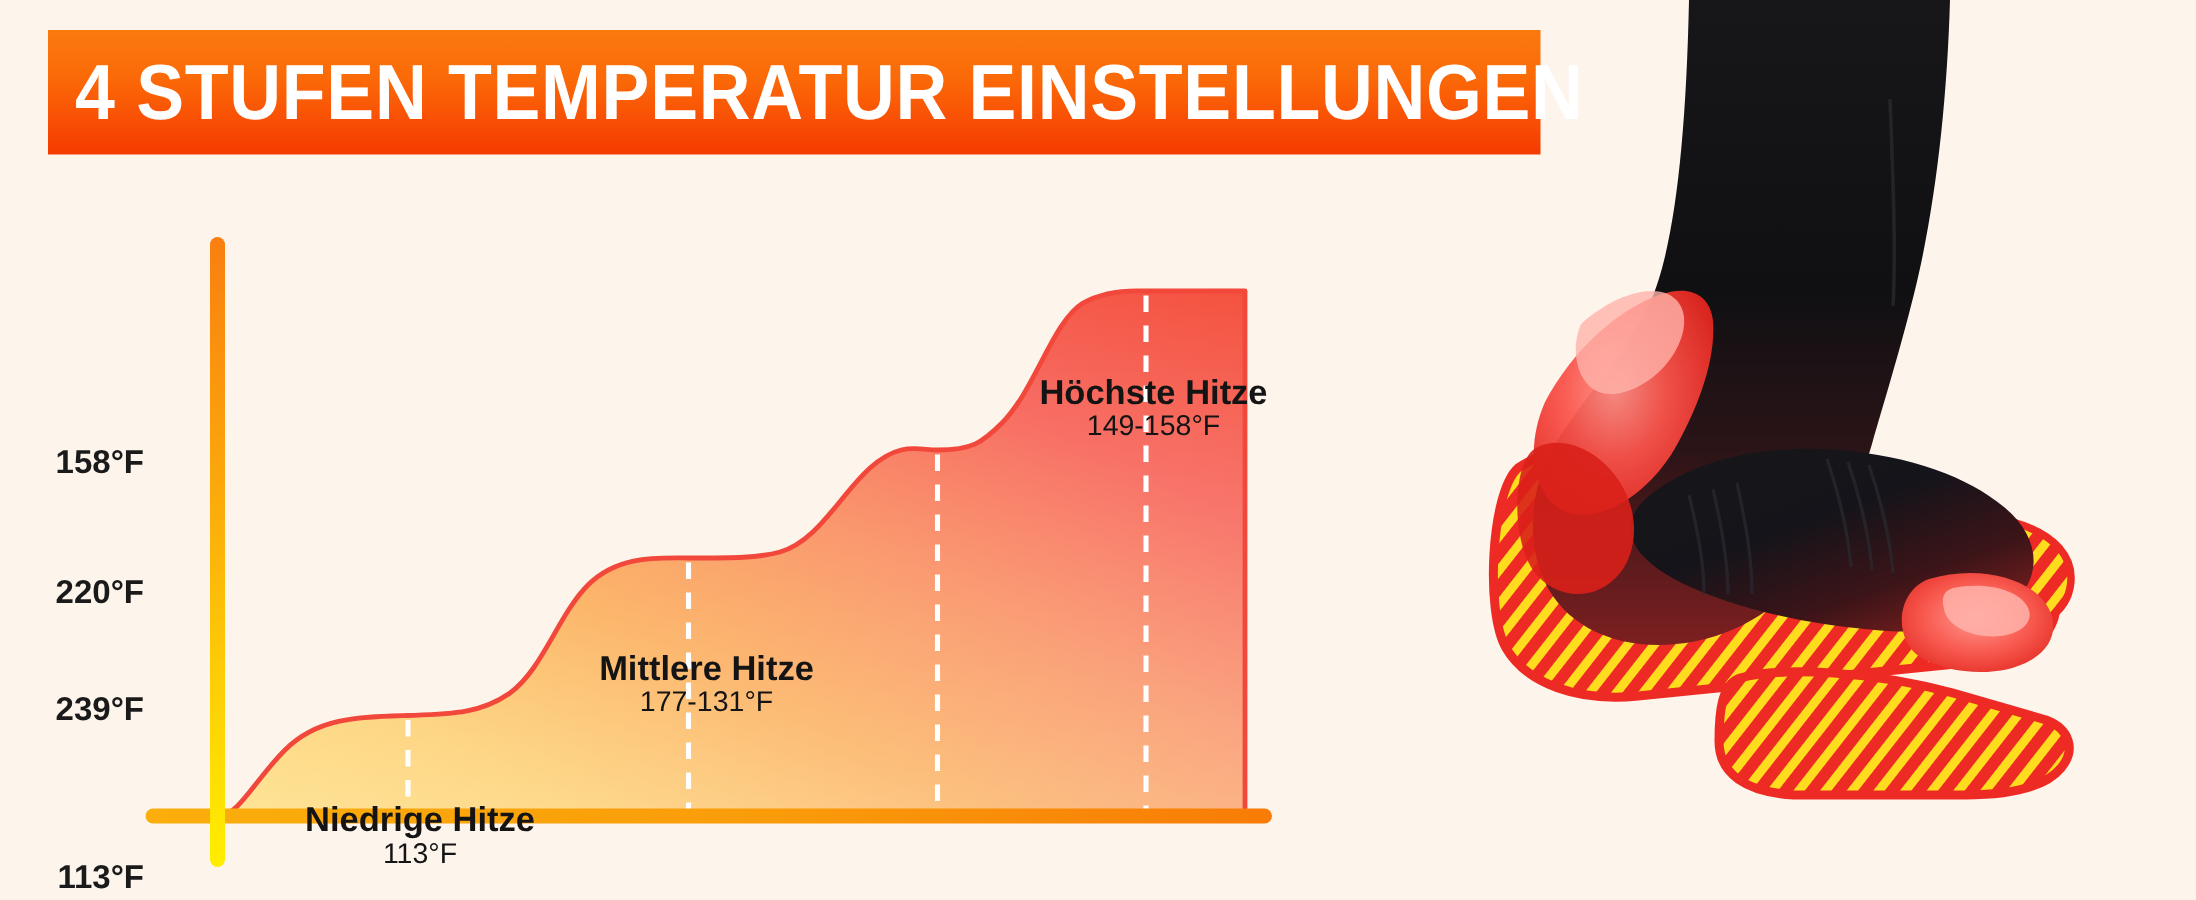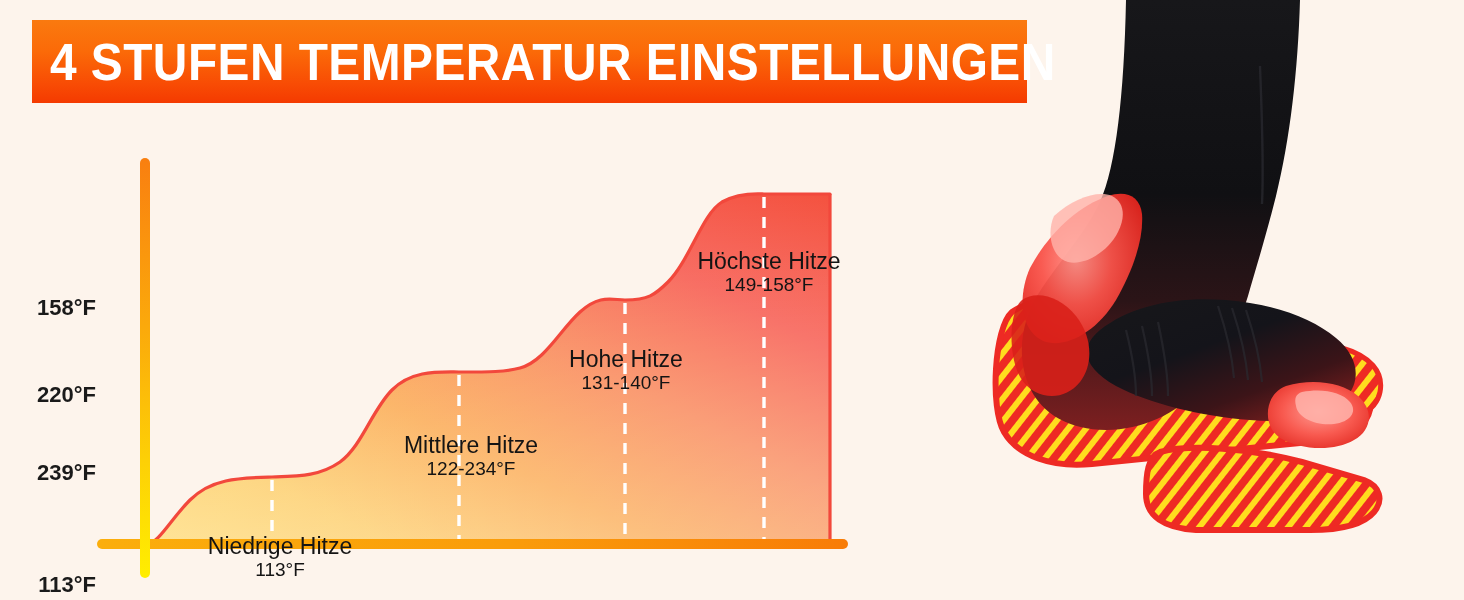--- a/index.html
+++ b/index.html
@@ -66,21 +66,21 @@
 
   .step-label {
     position: absolute;
     text-align: center;
     white-space: nowrap;
     color: #141414;
   }
   .step-label .step-name {
     display: block;
     font-size: 23px;
-    font-weight: normal;
+    font-weight: bold;
     line-height: 1.04;
   }
   .step-label .step-range {
     display: block;
     font-size: 19px;
     font-weight: normal;
     line-height: 1.15;
   }
 
   
@@ -198,25 +198,21 @@
   <div class="axis-tick-label" style="left: 18px; top: 462px;">
     <span>113°F</span>
   </div>
 
   <div class="step-label" style="left: 180px; top: 425px; width: 200px; text-align: center;">
     <span class="step-name">Niedrige Hitze</span>
     <span class="step-range">113°F</span>
   </div>
   <div class="step-label" style="left: 372px; top: 308px; width: 198px; margin-top: 16px;">
     <span class="step-name">Mittlere Hitze</span>
-    <span class="step-range">122-234°F</span>
-  </div>
-  <div class="step-label" style="left: 542px; top: 238px; width: 168px;">
-    <span class="step-name">Hohe Hitze</span>
-    <span class="step-range">131-140°F</span>
+    <span class="step-range">177-131°F</span>
   </div>
   <div class="step-label" style="left: 680px; top: 140px; width: 178px;">
     <span class="step-name">Höchste Hitze</span>
     <span class="step-range">149-158°F</span>
   </div>
 
 </div>
 
 <div id="sock">
   <svg width="514" height="600" viewBox="0 0 514 600">

